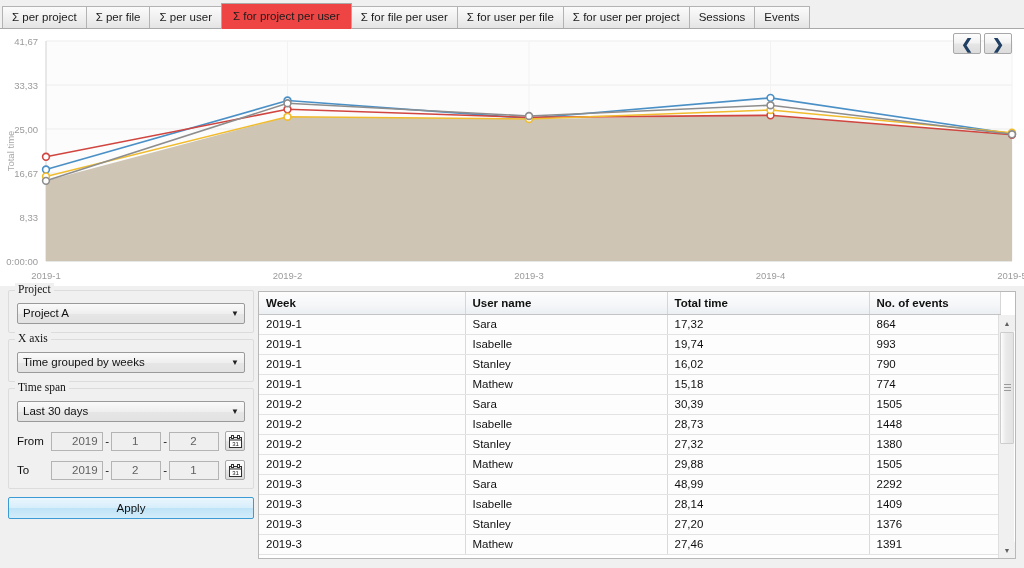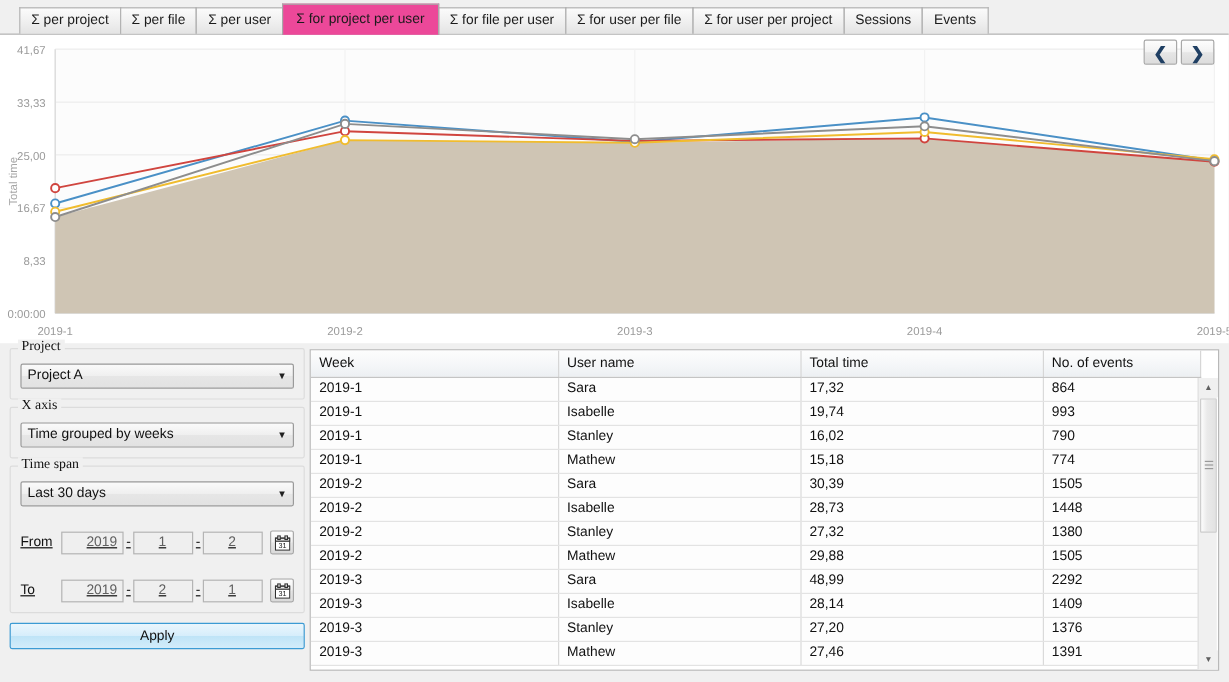--- a/index.html
+++ b/index.html
@@ -18,42 +18,42 @@
 
   
   .tabbar {
     position: absolute; left: 0; top: 0;
     width: 1024px; height: 29px;
     background: #f0f0f0;
     border-bottom: 1px solid #a9a9a9;
     box-sizing: border-box;
     display: flex;
     align-items: flex-end;
-    padding-left: 16px;
+    padding-left: 2px;
   }
   .tab {
     position: relative;
     height: 22px;
     line-height: 21px;
     padding: 0 9px;
     font-size: 11.5px;
     color: #1b1b1b;
     background: linear-gradient(to bottom, #fbfbfb 0%, #efefef 55%, #e4e4e4 100%);
     border: 1px solid #b3b3b3;
     border-bottom: none;
     margin-right: -1px;
     white-space: nowrap;
     box-sizing: border-box;
     cursor: default;
     user-select: none;
   }
   .tab.active {
     height: 26px;
     line-height: 25px;
-    background: #ec4899;
+    background: #ef4444;
     border-color: #a9a9a9;
     z-index: 5;
     margin-bottom: -1px;
     padding: 0 11px;
   }
 
   
   .chart-panel {
     position: absolute; left: 0; top: 29px;
     width: 1024px; height: 257px;
@@ -121,24 +121,23 @@
     white-space: nowrap;
   }
   .combo .arrow {
     position: absolute; right: 5px; top: 0;
     line-height: 19px;
     font-size: 8px;
     color: #202020;
   }
   .daterow {
     display: flex; align-items: center;
-    margin-top: 20px;
+    margin-top: 9px;
     font-size: 11.5px;
     color: #101010;
-    text-decoration: underline;
   }
   .daterow .lbl { width: 34px; flex: 0 0 34px; }
   .dinput {
     height: 19px;
     border: 1px solid #b4b4b4;
     background: #efefef;
     color: #606060;
     font-size: 11.5px;
     line-height: 17px;
     padding-left: 20px;
@@ -189,21 +188,21 @@
     table-layout: fixed;
     font-size: 11.5px;
     color: #101010;
   }
   table.grid th {
     height: 22px;
     background: linear-gradient(to bottom,#fdfdfd 0%,#f4f6f8 60%,#eceff2 100%);
     border-right: 1px solid #d6d6d6;
     border-bottom: 1px solid #c4c4c4;
     text-align: left;
-    font-weight: normal;
+    font-weight: bold;
     padding-left: 7px;
     box-sizing: border-box;
   }
   table.grid td {
     height: 20px;
     border-right: 1px solid #dadada;
     border-bottom: 1px solid #e3e3e3;
     padding-left: 7px;
     background: #fdfdfd;
     box-sizing: border-box;

